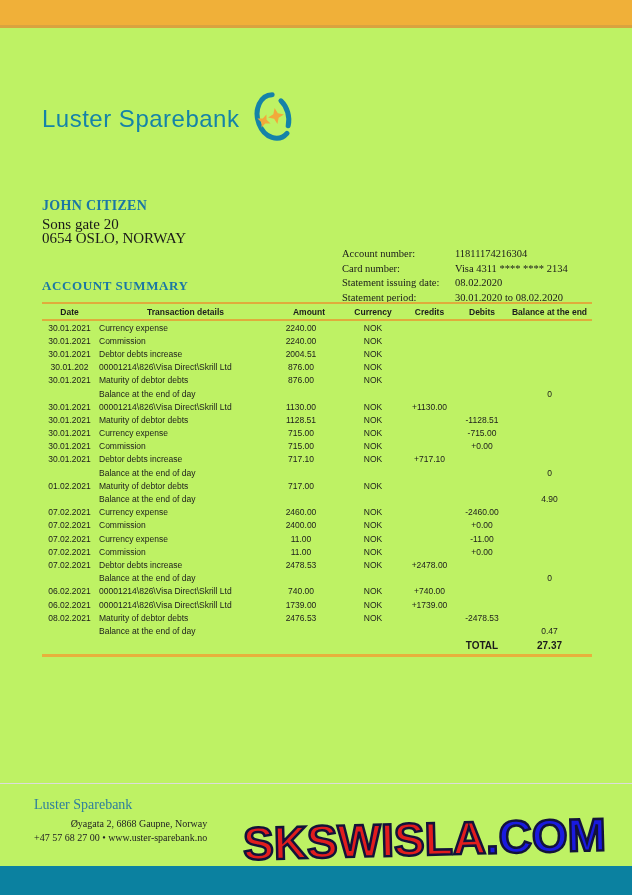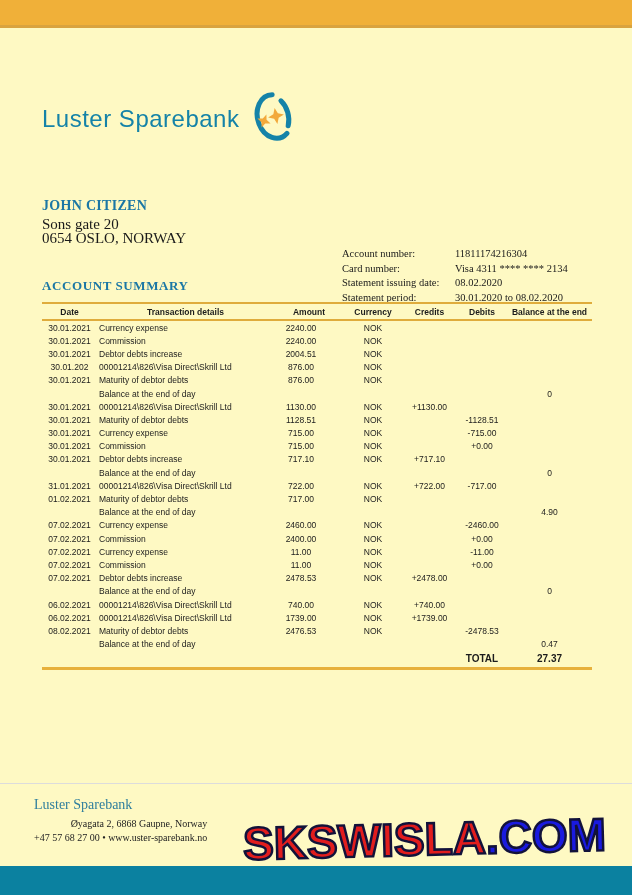--- a/index.html
+++ b/index.html
@@ -1,17 +1,17 @@
 <!DOCTYPE html>
 <html><head>
 <meta charset="utf-8">
 <style>
   html,body{margin:0;padding:0;background:#888;}
   .page{
-    position:relative;width:632px;height:895px;background:#fef9c3;
+    position:relative;width:632px;height:895px;background:#bef264;
     font-family:"Liberation Serif", serif;color:#1a1a1a;overflow:hidden;
     margin:0 auto;
   }
   
   .topbar{position:absolute;top:0;left:0;width:632px;height:25px;background:#F0B039;border-bottom:3px solid #D9A33F;}
   .bottombar{position:absolute;bottom:0;left:0;width:632px;height:29px;background:#0B81A0;}
 
   
   .logo-row{position:absolute;top:92px;left:42px;display:flex;align-items:center;gap:8px;}
   .logo-text{font-family:"Liberation Sans", sans-serif;font-size:24px;color:#1583A8;letter-spacing:.5px;}
@@ -246,29 +246,20 @@
         <tr>
           <td class="col0"></td>
           <td class="col1">Balance at the end of day</td>
           <td class="col2"></td>
           <td class="col3"></td>
           <td class="col4"></td>
           <td class="col5"></td>
           <td class="col6">0</td>
         </tr>
         <tr>
-          <td class="col0">31.01.2021</td>
-          <td class="col1">00001214\826\Visa Direct\Skrill Ltd</td>
-          <td class="col2">722.00</td>
-          <td class="col3">NOK</td>
-          <td class="col4">+722.00</td>
-          <td class="col5">-717.00</td>
-          <td class="col6"></td>
-        </tr>
-        <tr>
           <td class="col0">01.02.2021</td>
           <td class="col1">Maturity of debtor debts</td>
           <td class="col2">717.00</td>
           <td class="col3">NOK</td>
           <td class="col4"></td>
           <td class="col5"></td>
           <td class="col6"></td>
         </tr>
         <tr>
           <td class="col0"></td>

